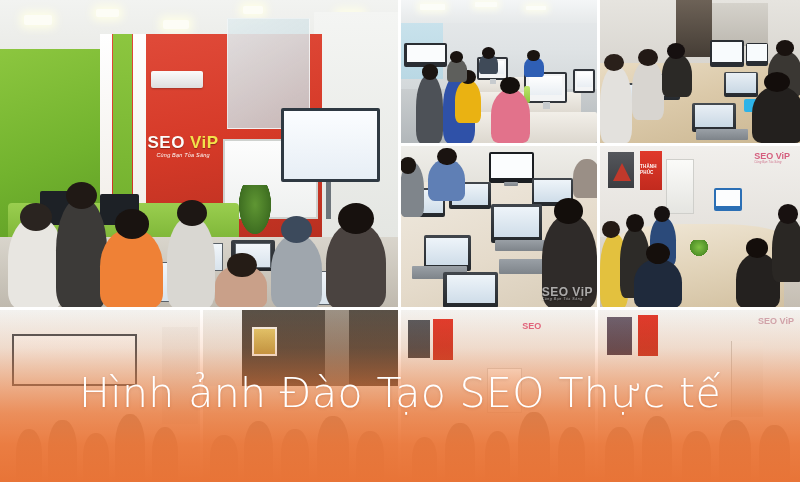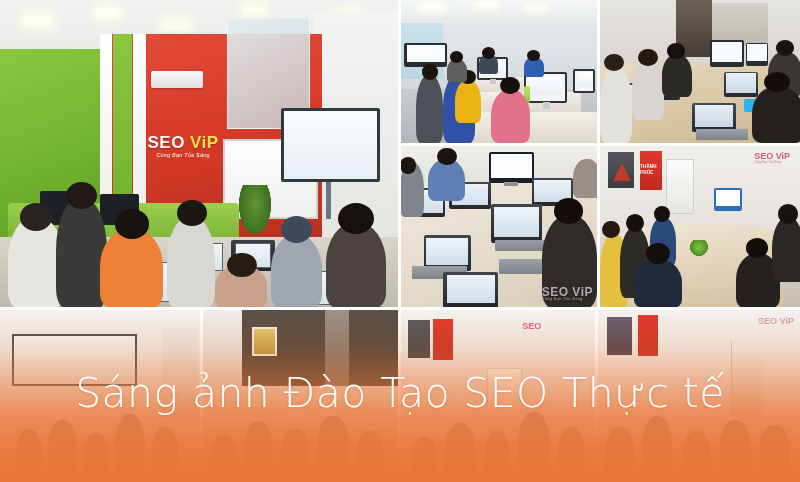--- a/index.html
+++ b/index.html
@@ -546,16 +546,16 @@
           <div class="bn-h" style="left:80%;width:15%;height:60%;"></div>
         </div>
       </div>
     </div>
 
     <div class="bn-sep" style="left:200px;"></div>
     <div class="bn-sep" style="left:398px;"></div>
     <div class="bn-sep" style="left:595px;"></div>
 
     <div class="bn-overlay"></div>
-    <div class="bn-title">Sáng ảnh Đào Tạo SEO Thực tế</div>
+    <div class="bn-title">Hình ảnh Đào Tạo SEO Thực tế</div>
   </div>
 
 </div>
 
 </body></html>

